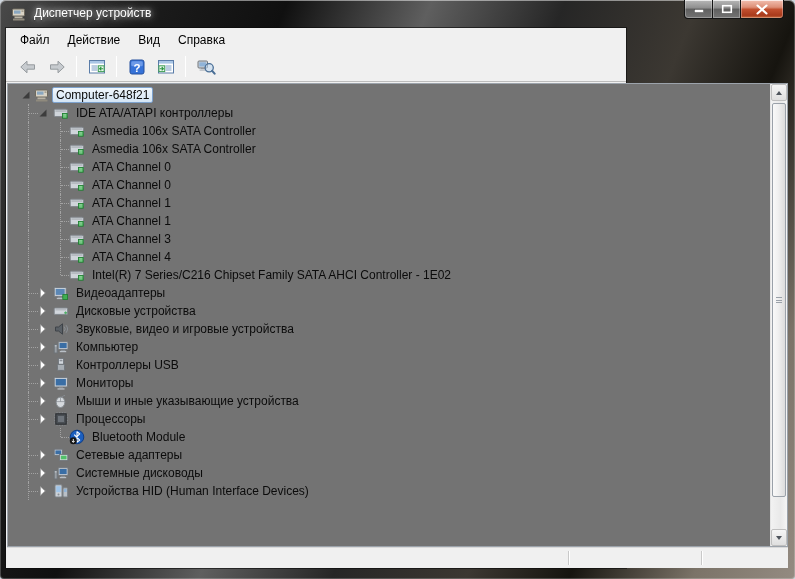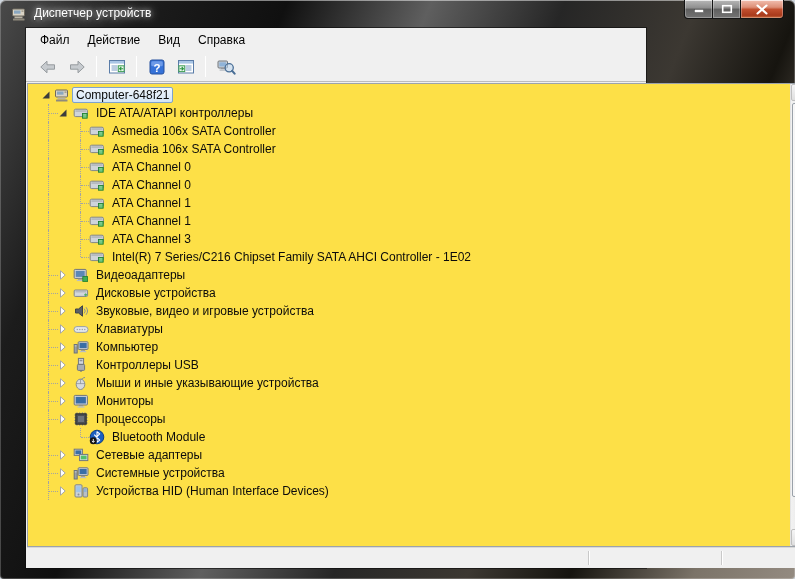--- a/index.html
+++ b/index.html
@@ -13,29 +13,29 @@
   .title-text{position:absolute;left:34px;top:0;line-height:27px;font-size:12px;color:#fff;
     text-shadow:0 0 10px rgba(255,255,255,.8),0 0 4px rgba(255,255,255,.5),0 1px 2px rgba(0,0,0,.9);}
   .win-controls{position:absolute;left:684px;top:0;display:flex;}
   .wbtn{height:19px;border:1px solid #141414;border-top:none;display:flex;align-items:center;justify-content:center;padding:0;cursor:default;
     box-shadow:inset 0 1px 0 rgba(255,255,255,.6),inset 0 0 0 1px rgba(255,255,255,.28);}
   .wbtn.min{width:29px;border-radius:0 0 0 4px;background:linear-gradient(#b8b8b8,#8d8d8d 45%,#5f5f5f 50%,#747474 100%);}
   .wbtn.max{width:28px;border-left:none;background:linear-gradient(#b8b8b8,#8d8d8d 45%,#5f5f5f 50%,#747474 100%);}
   .wbtn.close{width:43px;border-left:none;border-radius:0 0 4px 0;background:linear-gradient(#f2bfb0,#dd8f77 40%,#c2502f 52%,#a93a1c 85%,#c96a3c 100%);}
   .wbtn svg{display:block;}
   
-  .client{position:absolute;left:6px;top:28px;width:620px;height:540px;background:#f0f0f0;box-shadow:0 0 0 1px rgba(10,10,10,.6);margin-left:20px;}
+  .client{position:absolute;left:6px;top:28px;width:620px;height:540px;background:#f0f0f0;box-shadow:0 0 0 1px rgba(10,10,10,.6);}
   .menubar{height:24px;display:flex;align-items:center;padding-left:5px;font-size:12px;color:#000;}
   .menu-item{padding:3px 9px;cursor:default;}
   .toolbar{height:30px;border-bottom:1px solid #bcbcbc;display:flex;align-items:center;padding-left:7px;}
   .tb-btn{width:27px;height:24px;background:transparent;border:none;display:flex;align-items:center;justify-content:center;padding:0;margin:0 1px;}
   .tb-btn svg{width:20px;height:20px;display:block;}
   .tb-sep{width:1px;height:21px;background:#c6c6c6;border-right:1px solid #fff;margin:0 5px;}
   
-  .content{position:absolute;left:1px;top:55px;width:781px;height:464px;background:#fde047;border:1px solid #9ca3ab;text-align:right;}
+  .content{position:absolute;left:1px;top:55px;width:781px;height:464px;background:#737373;border:1px solid #9ca3ab;text-align:right;}
   .tree{position:absolute;left:0;top:0;right:17px;bottom:0;overflow:hidden;padding-top:2px;}
   .row{position:relative;height:18px;font-size:12px;color:#0b0b0b;white-space:nowrap;cursor:default;}
   .exp{position:absolute;top:4px;width:10px;height:10px;}
   .exp svg{width:10px;height:10px;display:block;}
   .nico{position:absolute;top:1px;width:16px;height:16px;}
   .nico svg{width:16px;height:16px;display:block;}
   .lbl{position:absolute;top:1px;height:16px;line-height:15px;padding:0 3px;border:1px solid transparent;}
   .lbl.sel{border:1px solid #7da2ce;border-radius:2px;background:linear-gradient(180deg,#f1f7fd,#d4e5f5);}
   .lvl0 .exp{left:13px}.lvl1 .exp{left:30px}
   .lvl0 .nico{left:26px}.lvl1 .nico{left:45px}.lvl2 .nico{left:61px}
@@ -300,20 +300,34 @@
                 <rect x="1.2" y="4.2" width="13.2" height="7.4" rx="1.4" fill="#cfd4da" stroke="#80868c"></rect>
                 <rect x="2.4" y="5.4" width="10.8" height="1.3" fill="#aab0b6"></rect>
                 <rect x="9.4" y="8.4" width="4.8" height="4.8" fill="#3fae52" stroke="#1c7c2e" stroke-width=".8"></rect>
                 <path d="M10.2 9.6h3.2M10.2 10.8h3.2M10.2 12h3.2" stroke="#bfe8c6" stroke-width=".6"></path>
               </svg>
             </span>
             <span class="lbl">ATA Channel 3</span>
           </div>
           <div class="row lvl2">
             <span class="vline" style="left:20px"></span>
+            <span class="vline" style="left:52px"></span>
+            <span class="hstub" style="left:53px;width:8px"></span>
+            <span class="nico">
+              <svg viewBox="0 0 16 16">
+                <rect x="1.2" y="4.2" width="13.2" height="7.4" rx="1.4" fill="#cfd4da" stroke="#80868c"></rect>
+                <rect x="2.4" y="5.4" width="10.8" height="1.3" fill="#aab0b6"></rect>
+                <rect x="9.4" y="8.4" width="4.8" height="4.8" fill="#3fae52" stroke="#1c7c2e" stroke-width=".8"></rect>
+                <path d="M10.2 9.6h3.2M10.2 10.8h3.2M10.2 12h3.2" stroke="#bfe8c6" stroke-width=".6"></path>
+              </svg>
+            </span>
+            <span class="lbl">ATA Channel 4</span>
+          </div>
+          <div class="row lvl2">
+            <span class="vline" style="left:20px"></span>
             <span class="vline half" style="left:52px"></span>
             <span class="hstub" style="left:53px;width:8px"></span>
             <span class="nico">
               <svg viewBox="0 0 16 16">
                 <rect x="1.2" y="4.2" width="13.2" height="7.4" rx="1.4" fill="#cfd4da" stroke="#80868c"></rect>
                 <rect x="2.4" y="5.4" width="10.8" height="1.3" fill="#aab0b6"></rect>
                 <rect x="9.4" y="8.4" width="4.8" height="4.8" fill="#3fae52" stroke="#1c7c2e" stroke-width=".8"></rect>
                 <path d="M10.2 9.6h3.2M10.2 10.8h3.2M10.2 12h3.2" stroke="#bfe8c6" stroke-width=".6"></path>
               </svg>
             </span>
@@ -363,39 +377,20 @@
                 <polygon points="2.5,0.8 2.5,9.2 7.2,5" fill="#fff" stroke="#a6a6a6"></polygon>
               </svg>
             </span>
             <span class="nico">
               <svg viewBox="0 0 16 16">
                 <polygon points="2.5,6 5.5,6 9.5,2.8 9.5,13.2 5.5,10 2.5,10" fill="#5a6066" stroke="#3e4348"></polygon>
                 <path d="M11.2 5.6a3.6 3.6 0 0 1 0 4.8M13 4.2a6 6 0 0 1 0 7.6" stroke="#8a9096" fill="none" stroke-width="1"></path>
               </svg>
             </span>
             <span class="lbl">Звуковые, видео и игровые устройства</span>
-          </div>
-          <div class="row lvl1">
-            <span class="vline" style="left:20px"></span>
-            <span class="hstub" style="left:21px;width:9px"></span>
-            <span class="exp">
-              <svg viewBox="0 0 10 10">
-                <polygon points="2.5,0.8 2.5,9.2 7.2,5" fill="#fff" stroke="#a6a6a6"></polygon>
-              </svg>
-            </span>
-            <span class="nico">
-              <svg viewBox="0 0 16 16">
-                <rect x="1" y="5.6" width="14" height="5.8" rx="2.9" fill="#e4e8eb" stroke="#9aa0a5"></rect>
-                <circle cx="4.3" cy="8.5" r=".7" fill="#9aa0a5"></circle>
-                <circle cx="6.8" cy="8.5" r=".7" fill="#9aa0a5"></circle>
-                <circle cx="9.3" cy="8.5" r=".7" fill="#9aa0a5"></circle>
-                <circle cx="11.8" cy="8.5" r=".7" fill="#9aa0a5"></circle>
-              </svg>
-            </span>
-            <span class="lbl">Клавиатуры</span>
           </div>
           <div class="row lvl1">
             <span class="vline" style="left:20px"></span>
             <span class="hstub" style="left:21px;width:9px"></span>
             <span class="exp">
               <svg viewBox="0 0 10 10">
                 <polygon points="2.5,0.8 2.5,9.2 7.2,5" fill="#fff" stroke="#a6a6a6"></polygon>
               </svg>
             </span>
             <span class="nico">
@@ -432,44 +427,44 @@
           <div class="row lvl1">
             <span class="vline" style="left:20px"></span>
             <span class="hstub" style="left:21px;width:9px"></span>
             <span class="exp">
               <svg viewBox="0 0 10 10">
                 <polygon points="2.5,0.8 2.5,9.2 7.2,5" fill="#fff" stroke="#a6a6a6"></polygon>
               </svg>
             </span>
             <span class="nico">
               <svg viewBox="0 0 16 16">
-                <path d="M12 2.5c-2 0-2.5 1.5-4 2" stroke="#878d92" fill="none"></path>
-                <ellipse cx="7.5" cy="9.3" rx="4.3" ry="5.2" fill="#d6dade" stroke="#878d92"></ellipse>
-                <path d="M7.5 4.2v4.4M3.4 8.6h8.2" stroke="#878d92" stroke-width=".7"></path>
-              </svg>
-            </span>
-            <span class="lbl">Мыши и иные указывающие устройства</span>
-          </div>
-          <div class="row lvl1">
-            <span class="vline" style="left:20px"></span>
-            <span class="hstub" style="left:21px;width:9px"></span>
-            <span class="exp">
-              <svg viewBox="0 0 10 10">
-                <polygon points="2.5,0.8 2.5,9.2 7.2,5" fill="#fff" stroke="#a6a6a6"></polygon>
-              </svg>
-            </span>
-            <span class="nico">
-              <svg viewBox="0 0 16 16">
                 <rect x="1.2" y="2.4" width="13.2" height="9.6" rx="1" fill="#cfd4da" stroke="#70767c"></rect>
                 <rect x="2.7" y="3.9" width="10.2" height="6.6" fill="#3a6ea5"></rect>
                 <rect x="6" y="12.2" width="4" height="1.1" fill="#8a9097"></rect>
                 <rect x="4.5" y="13.3" width="7" height="1.3" fill="#b9bfc6"></rect>
               </svg>
             </span>
             <span class="lbl">Мониторы</span>
+          </div>
+          <div class="row lvl1">
+            <span class="vline" style="left:20px"></span>
+            <span class="hstub" style="left:21px;width:9px"></span>
+            <span class="exp">
+              <svg viewBox="0 0 10 10">
+                <polygon points="2.5,0.8 2.5,9.2 7.2,5" fill="#fff" stroke="#a6a6a6"></polygon>
+              </svg>
+            </span>
+            <span class="nico">
+              <svg viewBox="0 0 16 16">
+                <path d="M12 2.5c-2 0-2.5 1.5-4 2" stroke="#878d92" fill="none"></path>
+                <ellipse cx="7.5" cy="9.3" rx="4.3" ry="5.2" fill="#d6dade" stroke="#878d92"></ellipse>
+                <path d="M7.5 4.2v4.4M3.4 8.6h8.2" stroke="#878d92" stroke-width=".7"></path>
+              </svg>
+            </span>
+            <span class="lbl">Мыши и иные указывающие устройства</span>
           </div>
           <div class="row lvl1">
             <span class="vline" style="left:20px"></span>
             <span class="hstub" style="left:21px;width:9px"></span>
             <span class="exp">
               <svg viewBox="0 0 10 10">
                 <polygon points="2.5,0.8 2.5,9.2 7.2,5" fill="#fff" stroke="#a6a6a6"></polygon>
               </svg>
             </span>
             <span class="nico">
@@ -524,21 +519,21 @@
             <span class="nico">
               <svg viewBox="0 0 16 16">
                 <rect x="1.2" y="5.5" width="3" height="8.5" fill="#9aa0a6" stroke="#6e7479"></rect>
                 <rect x="1.8" y="6.5" width="1.8" height=".8" fill="#d7dbdf"></rect>
                 <rect x="5.2" y="2.8" width="9.8" height="7.6" rx=".8" fill="#cfd4da" stroke="#70767c"></rect>
                 <rect x="6.5" y="4" width="7.2" height="5.1" fill="#3a6ea5"></rect>
                 <rect x="8" y="10.8" width="4" height="1" fill="#8a9097"></rect>
                 <rect x="6.8" y="11.9" width="6.4" height="1.3" fill="#b9bfc6"></rect>
               </svg>
             </span>
-            <span class="lbl">Системные устройства</span>
+            <span class="lbl">Системные дисководы</span>
           </div>
           <div class="row lvl1">
             <span class="vline" style="left:20px"></span>
             <span class="hstub" style="left:21px;width:9px"></span>
             <span class="exp">
               <svg viewBox="0 0 10 10">
                 <polygon points="2.5,0.8 2.5,9.2 7.2,5" fill="#fff" stroke="#a6a6a6"></polygon>
               </svg>
             </span>
             <span class="nico">

